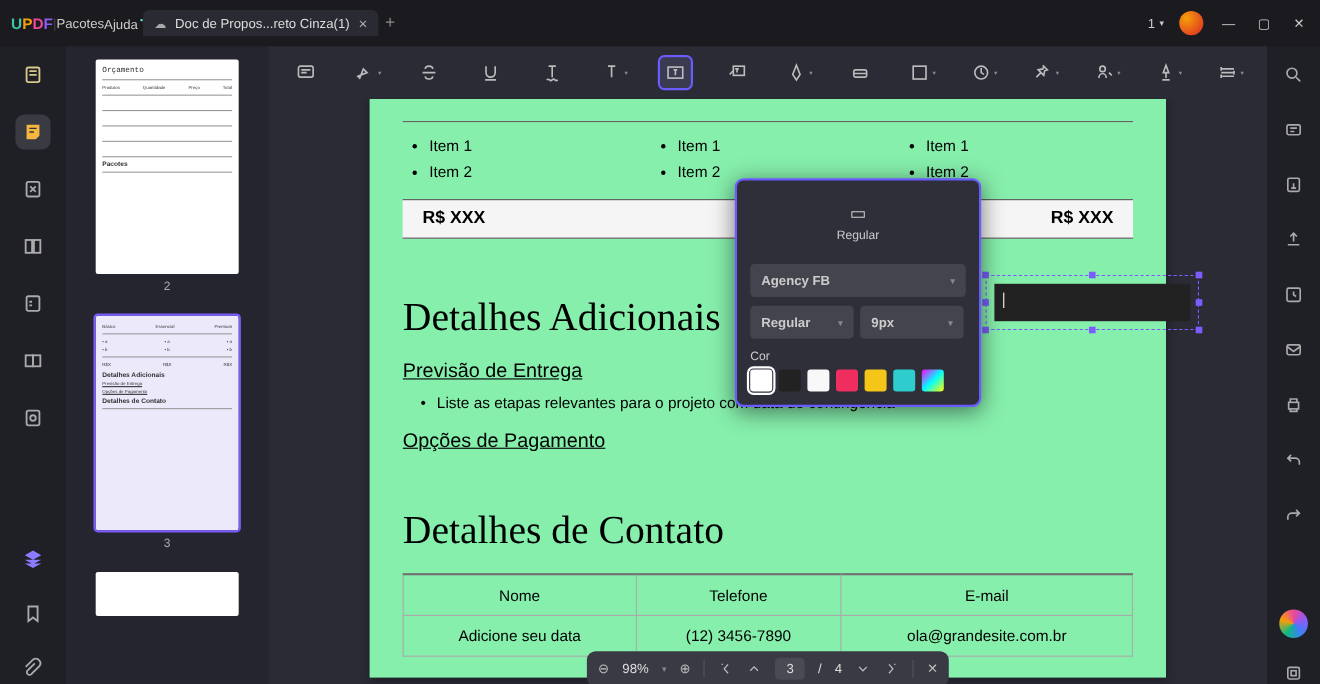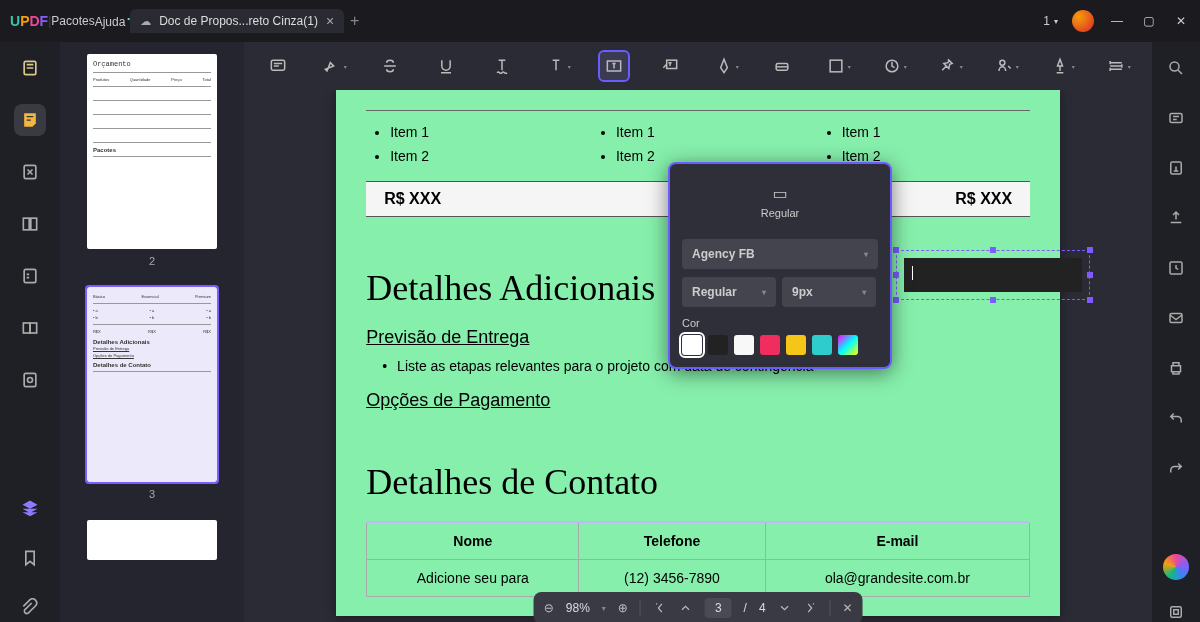--- a/index.html
+++ b/index.html
@@ -56,21 +56,21 @@
 .page ul { list-style: disc; padding-left: 24px; font-size: 14px; line-height: 1.7; }
 .page .price-row { display: flex; justify-content: space-between; background: #f5f5f5; border-top: 1px solid #555; border-bottom: 1px solid #555; padding: 8px 18px; font-weight: bold; margin-top: 8px; }
 .page h1 { font-family: 'Didot', Georgia, serif; font-size: 36px; font-weight: normal; margin: 50px 0 18px; }
 .page h3 { text-decoration: underline; font-weight: normal; font-size: 18px; margin: 16px 0 10px; }
 .page p { font-size: 14px; }
 .page .bullet-line { font-size: 14px; padding-left: 16px; }
 .page .bullet-line::before { content: "•"; margin-right: 10px; }
 
 .contact-table { width: 100%; border-collapse: collapse; margin-top: 16px; }
 .contact-table td, .contact-table th { border: 1px solid #aaa; padding: 10px; text-align: center; font-size: 14px; }
-.contact-table th { font-weight: bold; border-top: 2px solid #c4b5fd; }
+.contact-table th { font-weight: normal; border-top: 2px solid #737373; }
 
 
 .right-icons { width: 56px; background: #1f1f26; display: flex; flex-direction: column; align-items: center; padding-top: 14px; gap: 26px; }
 .right-icons .r-icon { color: #aaa; cursor: pointer; font-size: 16px; width: 24px; height: 24px; display: flex; align-items: center; justify-content: center; }
 .right-bottom { margin-top: auto; padding-bottom: 12px; display: flex; flex-direction: column; align-items: center; gap: 20px; }
 .ai-badge { width: 26px; height: 26px; border-radius: 50%; background: conic-gradient(#ec4899, #8b5cf6, #3b82f6, #10b981, #f59e0b, #ec4899); }
 
 
 .font-popup { position: absolute; left: 668px; top: 162px; width: 224px; background: #2f2f3a; border: 2px solid #6b5cff; border-radius: 8px; padding: 12px; z-index: 50; box-shadow: 0 4px 20px rgba(0,0,0,.5); }
 .font-tabs { display: flex; gap: 4px; margin-bottom: 12px; }
@@ -404,21 +404,21 @@
         <h3>Opções de Pagamento</h3>
         <h1>Detalhes de Contato</h1>
         <table class="contact-table">
           <tbody>
               <tr>
             <th>Nome</th>
             <th>Telefone</th>
             <th>E-mail</th>
           </tr>
           <tr>
-            <td>Adicione seu para</td>
+            <td>Adicione seu data</td>
             <td>(12) 3456-7890</td>
             <td>ola@grandesite.com.br</td>
           </tr>
         </tbody>
           </table>
       </div>
     </div>
 
     <div class="page-nav">
       <span class="nav-btn">⊖</span>

